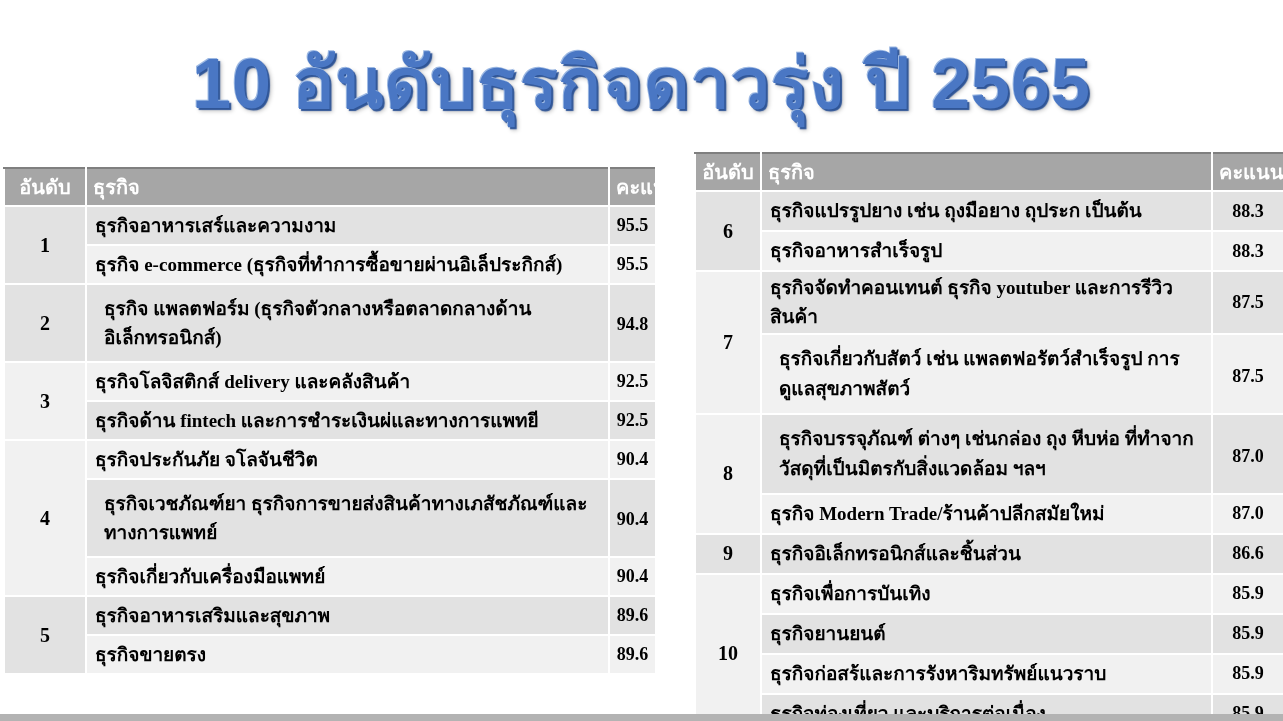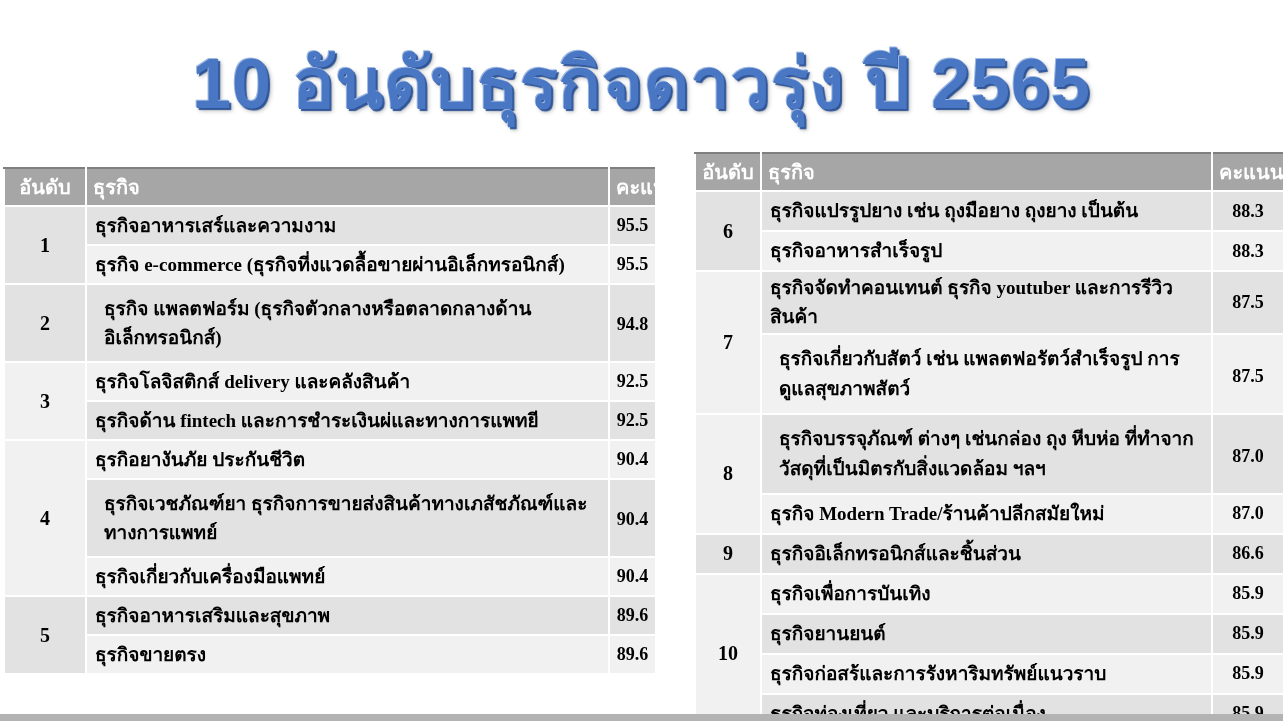--- a/index.html
+++ b/index.html
@@ -70,40 +70,40 @@
           <th class="h-score">คะแนน</th>
         </tr>
       </thead>
       <tbody id="left-body">
           <tr class="row-single">
             <td class="rank band-dark" rowspan="2">1</td>
             <td class="biz band-dark">ธุรกิจอาหารเสร์และความงาม</td>
             <td class="score band-dark">95.5</td>
           </tr>
           <tr class="row-single">
-            <td class="biz band-light">ธุรกิจ e-commerce (ธุรกิจที่งแวดลื้อขายผ่านอิเล็กทรอนิกส์)</td>
+            <td class="biz band-light">ธุรกิจ e-commerce (ธุรกิจที่ทำการซื้อขายผ่านอิเล็ประกิกส์)</td>
             <td class="score band-light">95.5</td>
           </tr>
           <tr class="row-tall">
             <td class="rank band-dark" rowspan="1">2</td>
             <td class="biz band-dark">ธุรกิจ แพลตฟอร์ม (ธุรกิจตัวกลางหรือตลาดกลางด้านอิเล็กทรอนิกส์)</td>
             <td class="score band-dark">94.8</td>
           </tr>
           <tr class="row-single">
             <td class="rank band-light" rowspan="2">3</td>
             <td class="biz band-light">ธุรกิจโลจิสติกส์ delivery และคลังสินค้า</td>
             <td class="score band-light">92.5</td>
           </tr>
           <tr class="row-single">
             <td class="biz band-dark">ธุรกิจด้าน fintech และการชำระเงินผ่และทางการแพทยี</td>
             <td class="score band-dark">92.5</td>
           </tr>
           <tr class="row-single">
             <td class="rank band-light" rowspan="3">4</td>
-            <td class="biz band-light">ธุรกิอยางันภัย ประกันชีวิต</td>
+            <td class="biz band-light">ธุรกิจประกันภัย จโลจันชีวิต</td>
             <td class="score band-light">90.4</td>
           </tr>
           <tr class="row-tall">
             <td class="biz band-dark">ธุรกิจเวชภัณฑ์ยา ธุรกิจการขายส่งสินค้าทางเภสัชภัณฑ์และทางการแพทย์</td>
             <td class="score band-dark">90.4</td>
           </tr>
           <tr class="row-single">
             <td class="biz band-light">ธุรกิจเกี่ยวกับเครื่องมือแพทย์</td>
             <td class="score band-light">90.4</td>
           </tr>
@@ -130,21 +130,21 @@
       <thead>
         <tr>
           <th class="h-rank">อันดับ</th>
           <th class="h-biz">ธุรกิจ</th>
           <th class="h-score">คะแนน</th>
         </tr>
       </thead>
       <tbody id="right-body">
           <tr class="row-single">
             <td class="rank band-dark" rowspan="2">6</td>
-            <td class="biz band-dark">ธุรกิจแปรรูปยาง เช่น ถุงมือยาง ถุงยาง เป็นต้น</td>
+            <td class="biz band-dark">ธุรกิจแปรรูปยาง เช่น ถุงมือยาง ถุประก เป็นต้น</td>
             <td class="score band-dark">88.3</td>
           </tr>
           <tr class="row-single">
             <td class="biz band-light">ธุรกิจอาหารสำเร็จรูป</td>
             <td class="score band-light">88.3</td>
           </tr>
           <tr class="row-single">
             <td class="rank band-light" rowspan="2">7</td>
             <td class="biz band-dark">ธุรกิจจัดทำคอนเทนต์ ธุรกิจ youtuber และการรีวิวสินค้า</td>
             <td class="score band-dark">87.5</td>

